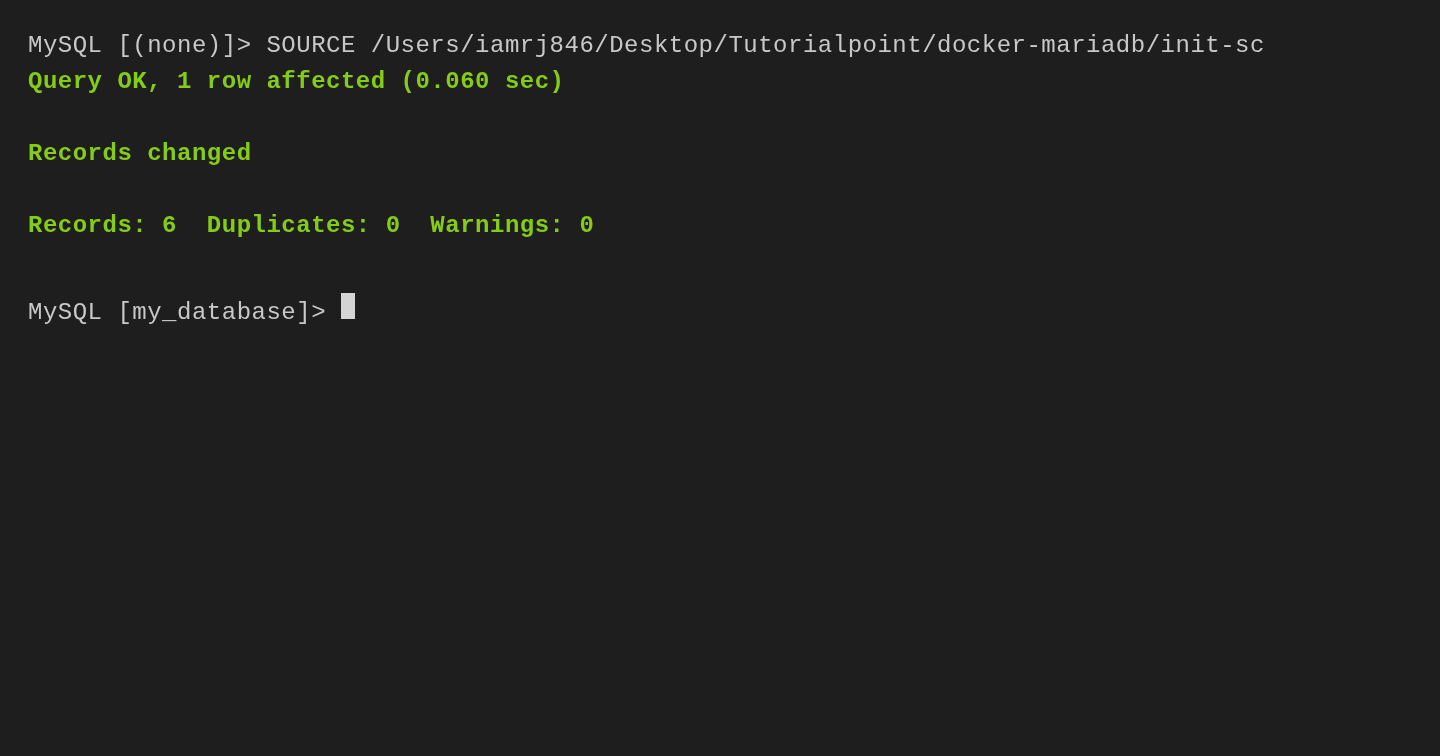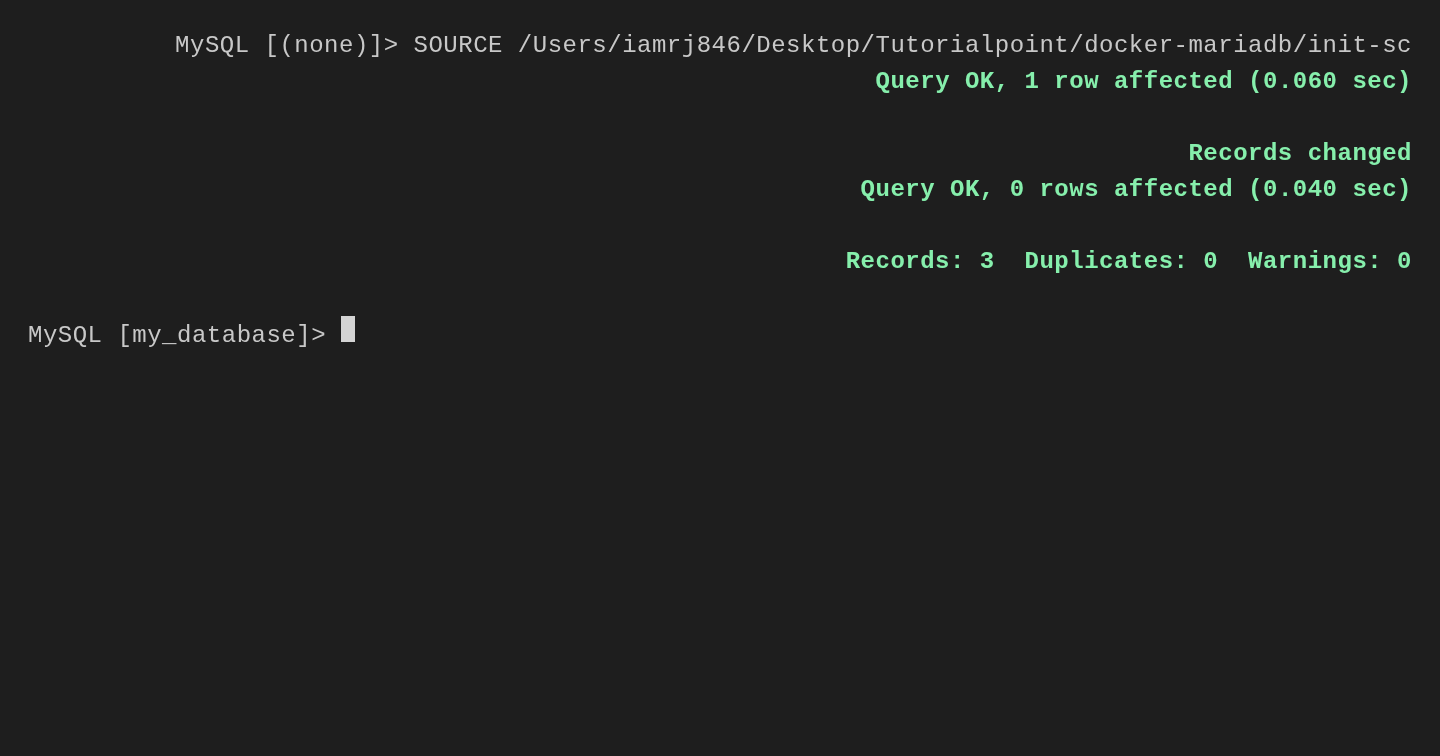--- a/index.html
+++ b/index.html
@@ -1,19 +1,18 @@
 <!DOCTYPE html>
 <html><head>
   <meta charset="utf-8">
   <style>
     * {
       margin: 0;
       padding: 0;
       box-sizing: border-box;
-      text-align: right;
     }
     body {
       background-color: #1e1e1e;
       color: #d4d4d4;
       font-family: 'Menlo', 'Monaco', 'Consolas', 'Courier New', monospace;
       font-size: 24px;
       line-height: 1.5;
       padding: 28px 28px;
       width: 1440px;
       height: 756px;
@@ -23,44 +22,44 @@
     .terminal-line {
       white-space: pre;
       letter-spacing: 0.5px;
     }
     .normal {
       font-weight: 400;
       color: #c8c8c8;
     }
     .bold {
       font-weight: 700;
-      color: #86efac;
+      color: #84cc16;
     }
     .blank-line {
       height: 1.5em;
     }
     .cursor {
       display: inline-block;
       width: 14px;
       height: 26px;
       background-color: #d4d4d4;
       vertical-align: text-bottom;
       margin-bottom: 2px;
     }
     .prompt-line {
       display: flex;
       align-items: baseline;
+      margin-top: 13px;
     }
   </style>
 </head>
 <body>
 
 <div class="terminal">
   <div class="terminal-line"><span class="normal">MySQL [(none)]&gt; </span><span class="normal">SOURCE /Users/iamrj846/Desktop/Tutorialpoint/docker-mariadb/init-sc</span></div>
   <div class="terminal-line bold">Query OK, 1 row affected (0.060 sec)</div>
   <div class="blank-line"></div>
   <div class="terminal-line bold">Records changed</div>
-  <div class="terminal-line bold">Query OK, 0 rows affected (0.040 sec)</div>
   <div class="blank-line"></div>
-  <div class="terminal-line bold">Records: 3  Duplicates: 0  Warnings: 0</div>
+  <div class="terminal-line bold">Records: 6  Duplicates: 0  Warnings: 0</div>
   <div class="blank-line"></div>
   <div class="terminal-line prompt-line"><span class="normal">MySQL [my_database]&gt; </span><span class="cursor"></span></div>
 </div>
 
 </body></html>

